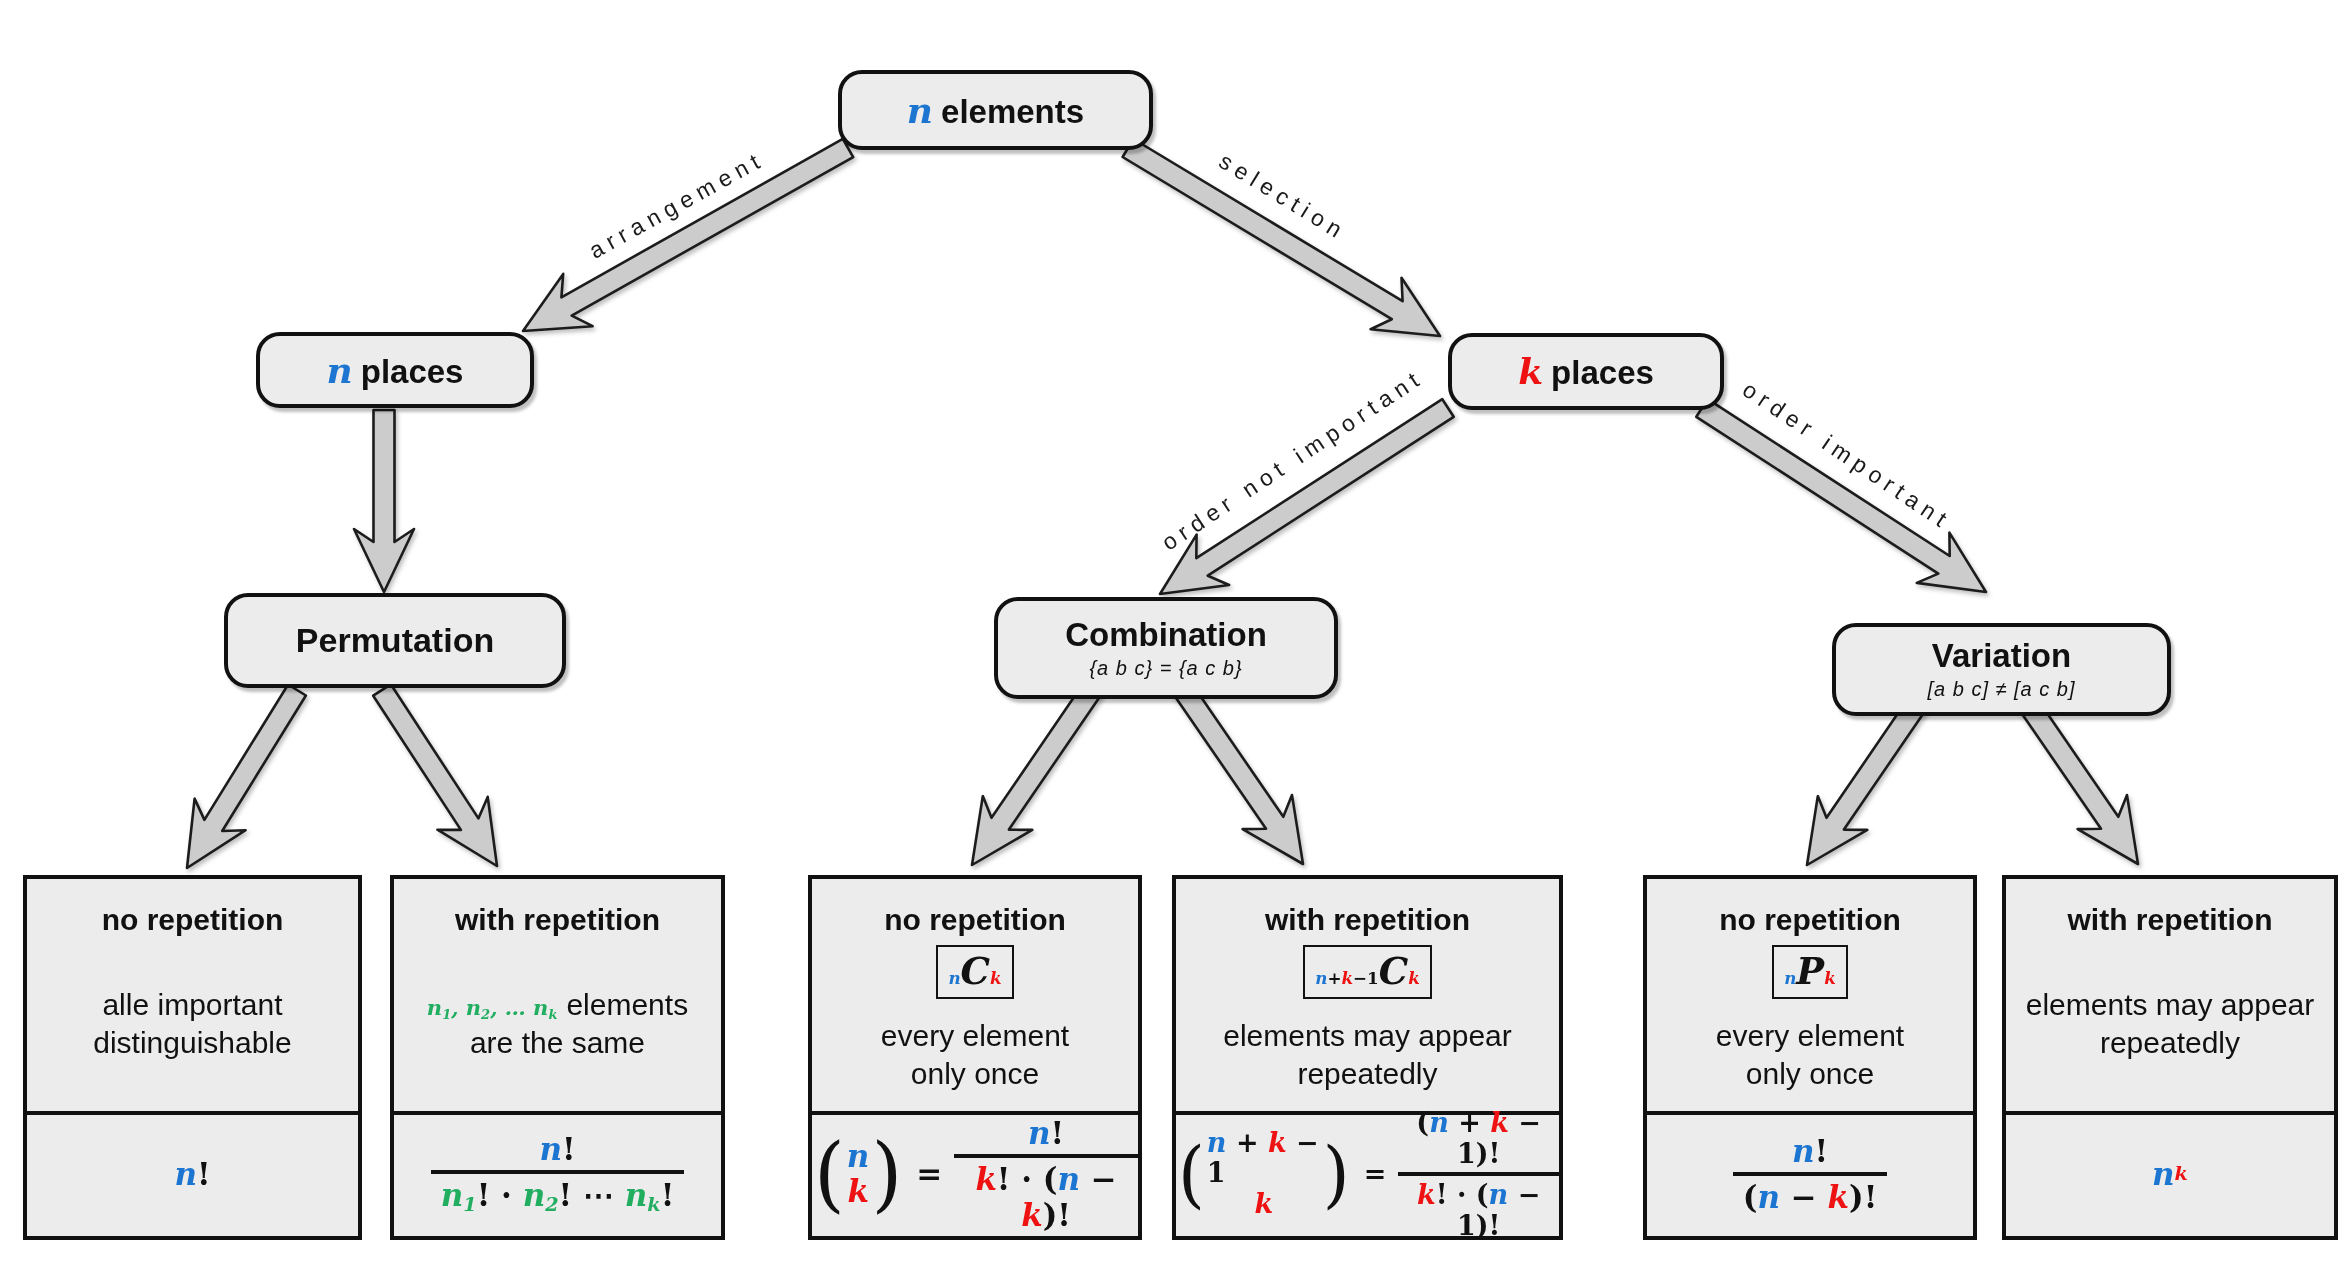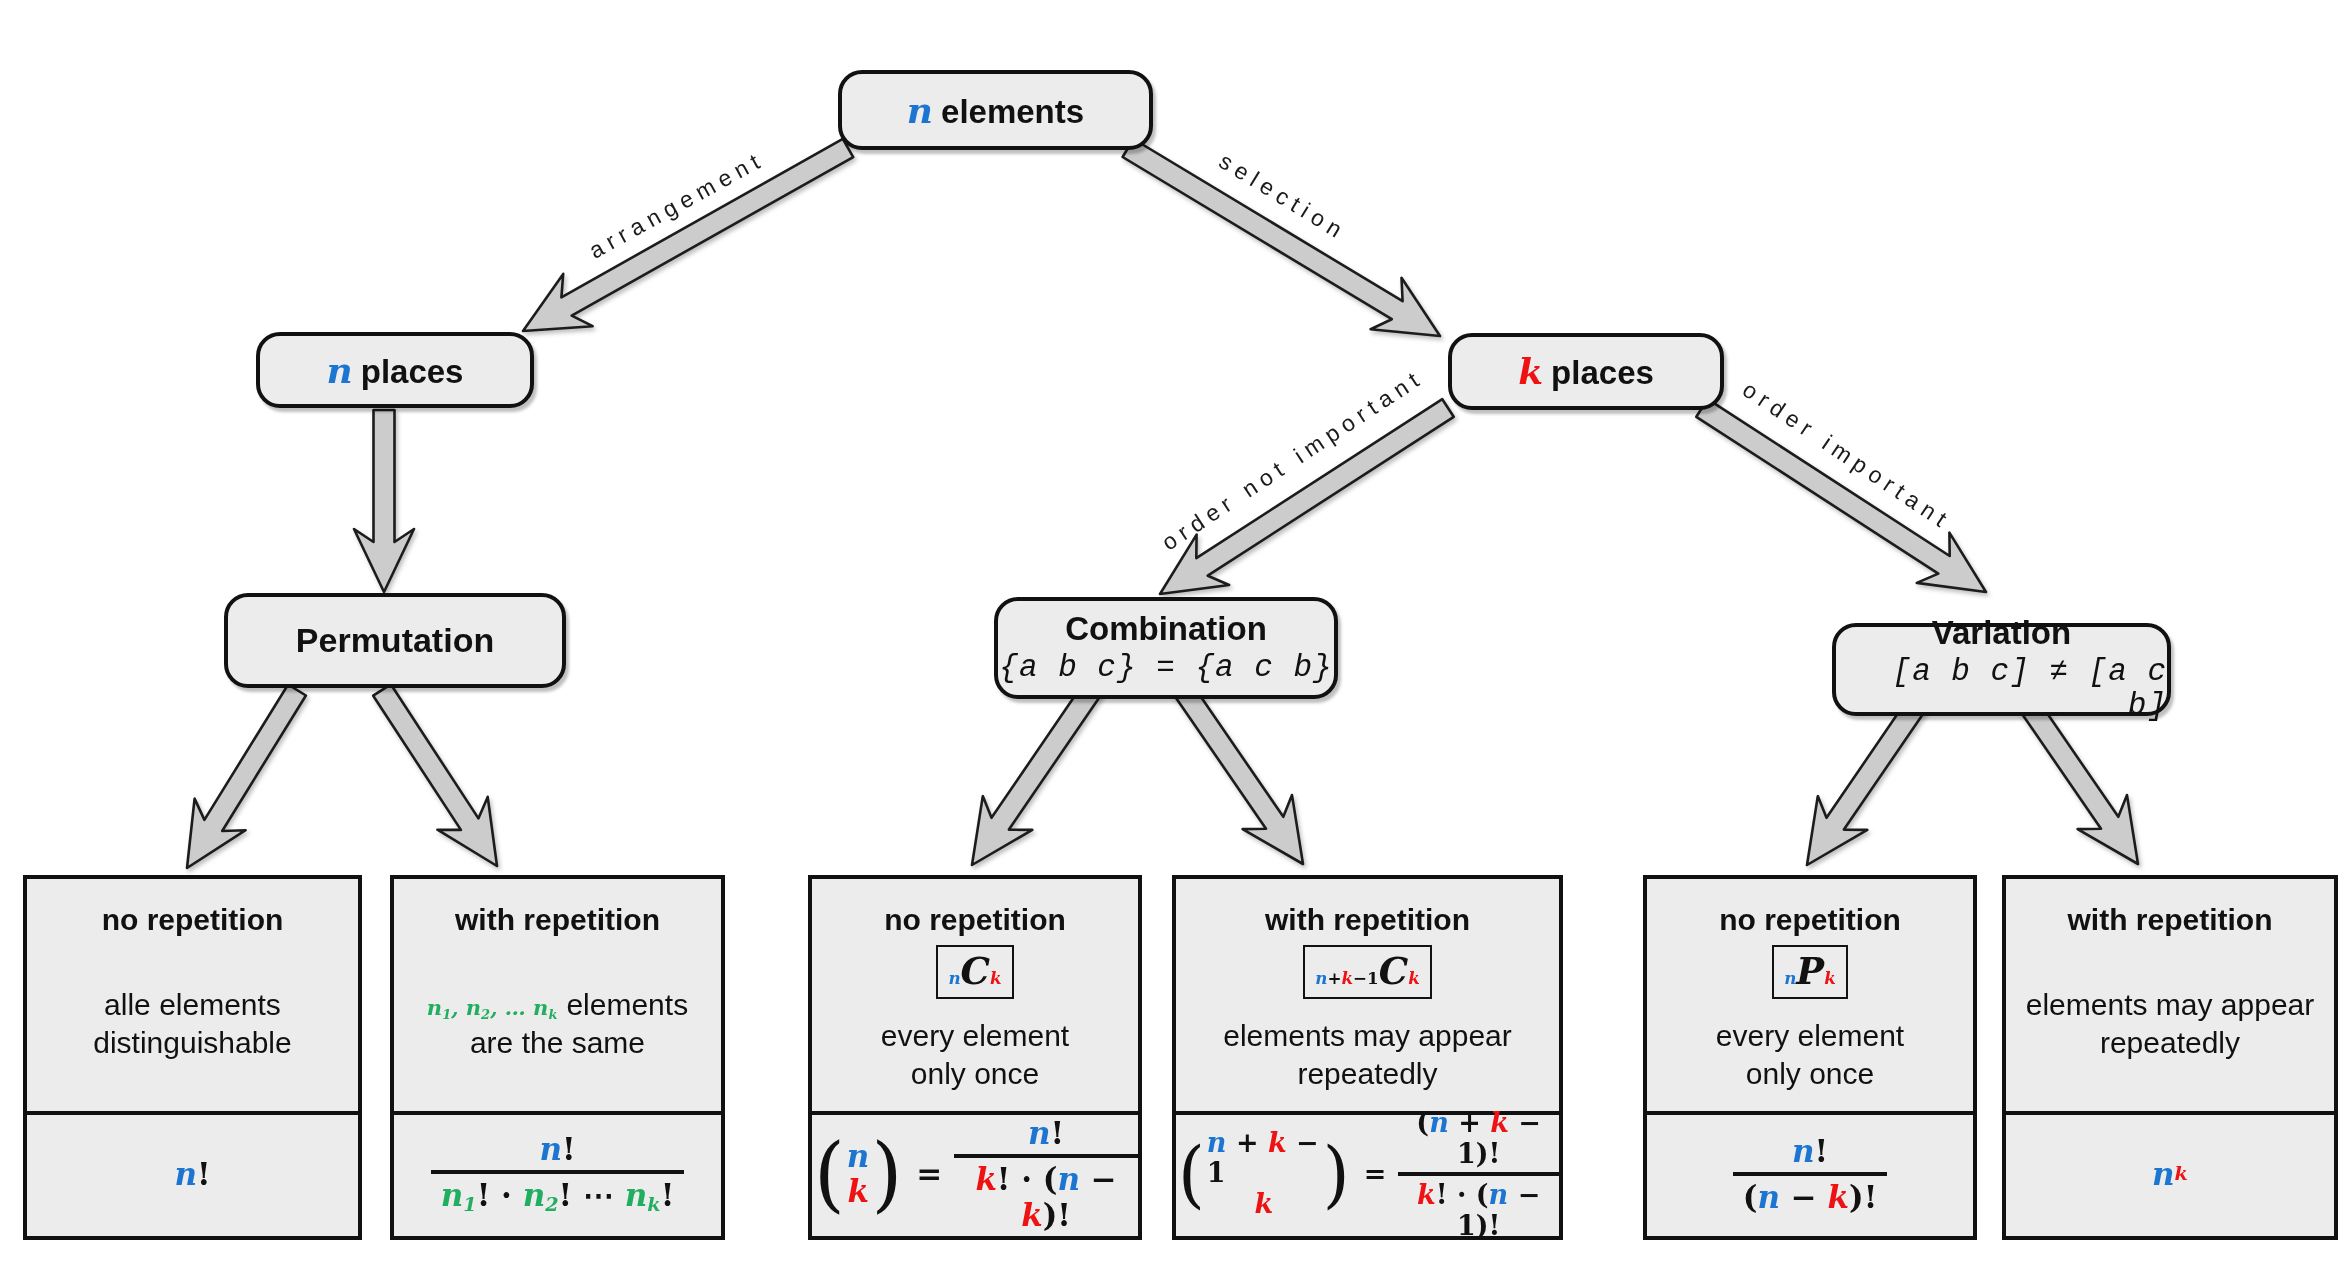--- a/index.html
+++ b/index.html
@@ -18,22 +18,22 @@
           filter:drop-shadow(2px 3px 2px rgba(0,0,0,.25));}
 
   
   .node{position:absolute;background:var(--boxfill);border:4px solid var(--ink);border-radius:24px;
         box-sizing:border-box;display:flex;flex-direction:column;align-items:center;justify-content:center;
         font-weight:700;font-size:33px;line-height:1.12;
         box-shadow:3px 4px 3px rgba(0,0,0,.25);margin-left:11px;}
   .mvar{font-family:"DejaVu Serif",serif;font-style:italic;font-weight:700;font-size:36px;padding-right:8px;}
   .mvar.blue{color:var(--blue);}
   .mvar.red{color:var(--red);}
-  .node-sub{font-family:Liberation Mono, monospace;font-style:italic;font-weight:400;font-size:31px;
-            letter-spacing:1px;margin-top:3px;text-align:right;}
+  .node-sub{font-family:Liberation Sans, sans-serif;font-style:italic;font-weight:400;font-size:20px;
+            letter-spacing:1px;margin-top:3px;}
 
   
   .edge-label{position:absolute;white-space:nowrap;font-size:23px;font-weight:400;
               letter-spacing:6px;color:#1b1b1b;}
 
   
   .leaf{position:absolute;top:875px;height:365px;background:var(--boxfill);border:4px solid var(--ink);
         box-sizing:border-box;}
   .leaf-top{height:236px;border-bottom:4px solid var(--ink);display:flex;flex-direction:column;
         align-items:center;padding-top:24px;box-sizing:border-box;}
@@ -121,21 +121,21 @@
 
   <div class="node" style="left:1821px;top:623px;width:339px;height:93px;">
     <div>Variation</div>
     <div class="node-sub">[a b c] ≠ [a c b]</div>
   </div>
 
   <div class="leaf" style="left:23px;width:339px;">
     <div class="leaf-top">
       <div class="leaf-title">no repetition</div>
       <div class="leaf-desc">
-        <div>alle elements</div>
+        <div>alle important</div>
         <div>distinguishable</div>
       </div>
     </div>
     <div class="leaf-bottom">
       <div class="formula">
           <span class="sg-b">n</span>
           <span class="sg-o">!</span>
         </div>
     </div>
   </div>

